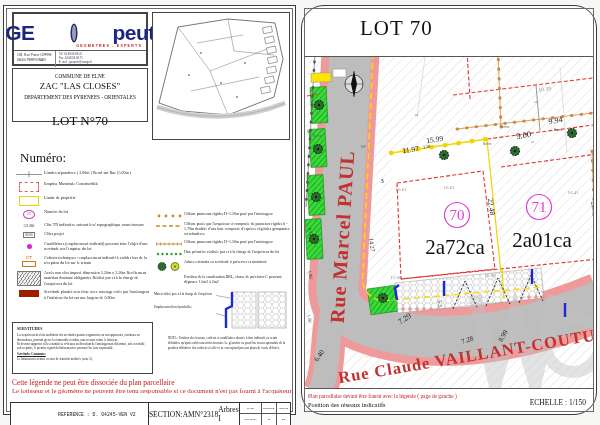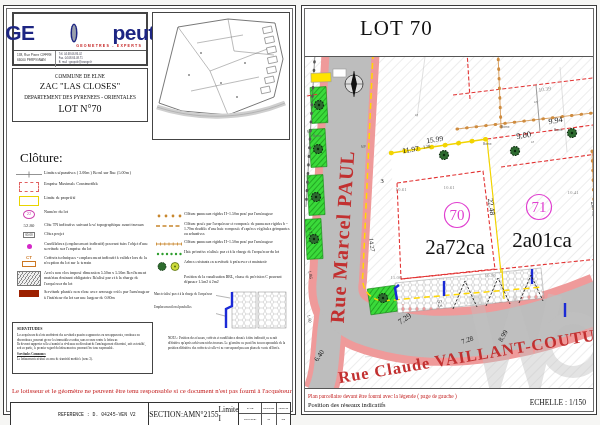--- a/index.html
+++ b/index.html
@@ -1,35 +1,35 @@
 <!DOCTYPE html>
 <html><head>
 <meta charset="utf-8">
 <style>
   html,body{margin:0;padding:0;}
   body{width:600px;height:425px;background:#f6f6f4;font-family:"Liberation Serif",serif;overflow:hidden;position:relative;}
   .abs{position:absolute;}
   .page{position:absolute;top:5px;height:410px;background:#fff;border:1.5px solid #3a3a3a;box-sizing:border-box;}
   .page::before{content:"";position:absolute;inset:2px;border:0.8px solid #6a6a6a;pointer-events:none;}
   #pageL{left:3px;width:293px;}
-  #pageR{left:301px;width:296px;}
+  #pageR{left:301px;width:296px;border-radius:23px;}
   .box{position:absolute;border:1px solid #444;box-sizing:border-box;background:#fff;}
   
   .brand{display:flex;align-items:center;justify-content:center;font-family:"Liberation Sans",sans-serif;font-weight:bold;color:#1d2583;font-size:21px;letter-spacing:-0.5px;line-height:1;gap:36px;}
   .target{width:12px;height:12px;border-radius:50%;background:#d01818;border:2.5px solid #9aa0ad;box-shadow:0 0 0 1.5px #1d2583;margin:0 1px;display:inline-block;}
   .geosub{font-family:"Liberation Sans",sans-serif;color:#c32020;font-size:3.6px;letter-spacing:1.2px;text-align:right;margin:1px 4px 2px 0;font-weight:bold;}
   .addr{border-top:1px solid #555;display:flex;font-size:3.2px;color:#333;font-family:"Liberation Sans",sans-serif;}
   .addr>div{padding:2px 3px;line-height:1.5;}
   .addr .c2{border-left:1px solid #888;color:#445;font-size:2.7px;flex:1;}
   
   .tb{text-align:center;color:#111;}
   .tb .t1{font-size:5.2px;margin-top:4px;}
   .tb .t2{font-size:9px;margin-top:2px;}
   .tb .t3{font-size:5.2px;margin-top:3px;}
-  .tb .t4{font-size:10px;margin-top:3px;}
+  .tb .t4{font-size:13px;margin-top:13px;}
   
   .partners{display:flex;align-items:center;justify-content:space-around;height:100%;}
   .elne{position:relative;font-family:"Liberation Sans",sans-serif;font-weight:bold;font-style:italic;color:#1b2f7e;font-size:13px;line-height:1;padding-top:6px;}
   .elne::before{content:"";position:absolute;top:0;left:2px;width:26px;height:10px;border-top:2.5px solid #f2c300;border-radius:50%;}
   .elne::after{content:"";position:absolute;bottom:-3px;left:0;width:100%;height:1.5px;background:#1b2f7e;}
   .icade{width:27px;height:17px;border-radius:50%;background:linear-gradient(100deg,#1f7ec2 20%,#35b8a0 60%,#8ec63f);color:#fff;font-family:"Liberation Sans",sans-serif;font-style:italic;font-weight:bold;font-size:5.5px;display:flex;align-items:center;justify-content:center;}
   .nexity{width:19px;height:19px;border-radius:50%;background:#e01822;color:#fff;font-family:"Liberation Sans",sans-serif;font-weight:bold;font-size:4.6px;display:flex;align-items:center;justify-content:center;}
   
   .legtitle{font-size:13px;color:#111;}
   .lrow{display:flex;margin-bottom:3px;}
@@ -115,21 +115,21 @@
           <circle cx="68" cy="70" r="0.8"></circle>
           <circle cx="92" cy="50" r="0.8"></circle>
           <circle cx="36" cy="62" r="0.8"></circle>
           <circle cx="84" cy="84" r="0.8"></circle>
         </g>
       <path d="M 4,94 C 40,106 88,108 132,90" fill="none" stroke="#cfcfcf" stroke-width="5"></path>
       <path d="M 4,94 C 40,106 88,108 132,90" fill="none" stroke="#999" stroke-width="0.5"></path>
     </svg>
   </div>
 
-  <div class="abs legtitle" style="left:16px;top:144px;">Clôture:</div>
+  <div class="abs legtitle" style="left:16px;top:144px;">Numéro:</div>
 
   <div class="abs" style="left:10px;top:164px;width:136px;">
     <div class="lrow">
       <div class="lsym">
         <svg width="26" height="7">
             <line x1="0" y1="3.5" x2="26" y2="3.5" stroke="#777" stroke-width="0.8"></line>
             <line x1="13" y1="0.5" x2="13" y2="6.5" stroke="#777" stroke-width="0.8"></line>
           </svg>
       </div>
       <div class="ltxt">Limites séparatives ( 3.00m )  Recul sur Rue (5.00m )</div>
@@ -274,28 +274,29 @@
   </div>
 
   <div class="box servbox" style="left:8px;top:316px;width:141px;height:52px;">
     <div class="st">SERVITUDES</div>
     <div>Les acquéreurs des lots souffriront des servitudes passives apparentes ou non apparentes, continues ou discontinues, pouvant grever les immeubles vendus, sans recours contre le lotisseur.</div>
     <div>Ils devront supporter celles énumérées ci-dessus ou découlant de l'aménagement déterminé, soit en totalité, soit en partie, le premier regard du lotissement ne pouvant être tenu responsable.</div>
     <div class="sc">Servitudes Communes</div>
     <div>Le lotissement est situé en zone de sismicité modérée (zone 3).</div>
   </div>
 
+  <div class="abs warn" style="left:8px;top:372px;font-size:7.4px;">Cette légende ne peut être dissociée du plan parcellaire</div>
   <div class="abs warn" style="left:8px;top:381px;font-size:6.7px;">Le lotisseur et le géomètre ne peuvent être tenu responsable si ce document n'est pas fourni à l'acquéreur</div>
 
   <div class="abs fbar" style="left:6px;top:396px;width:281px;height:24px;padding-left:44px;">
     <div class="fref">REFERENCE : D. 04245-VEN V2</div>
     <div class="fsec">
       <span>SECTION:AM</span>
-      <span>N°2155</span>
-      <span>Limite I</span>
+      <span>N°2318</span>
+      <span>Arbres I</span>
     </div>
     <div class="ftab">
       <div class="r">
         <div>DATE</div>
         <div>DESSINE</div>
         <div>VERIFIE</div>
       </div>
       <div class="r">
         <div>15/04/2024</div>
         <div>JS</div>

